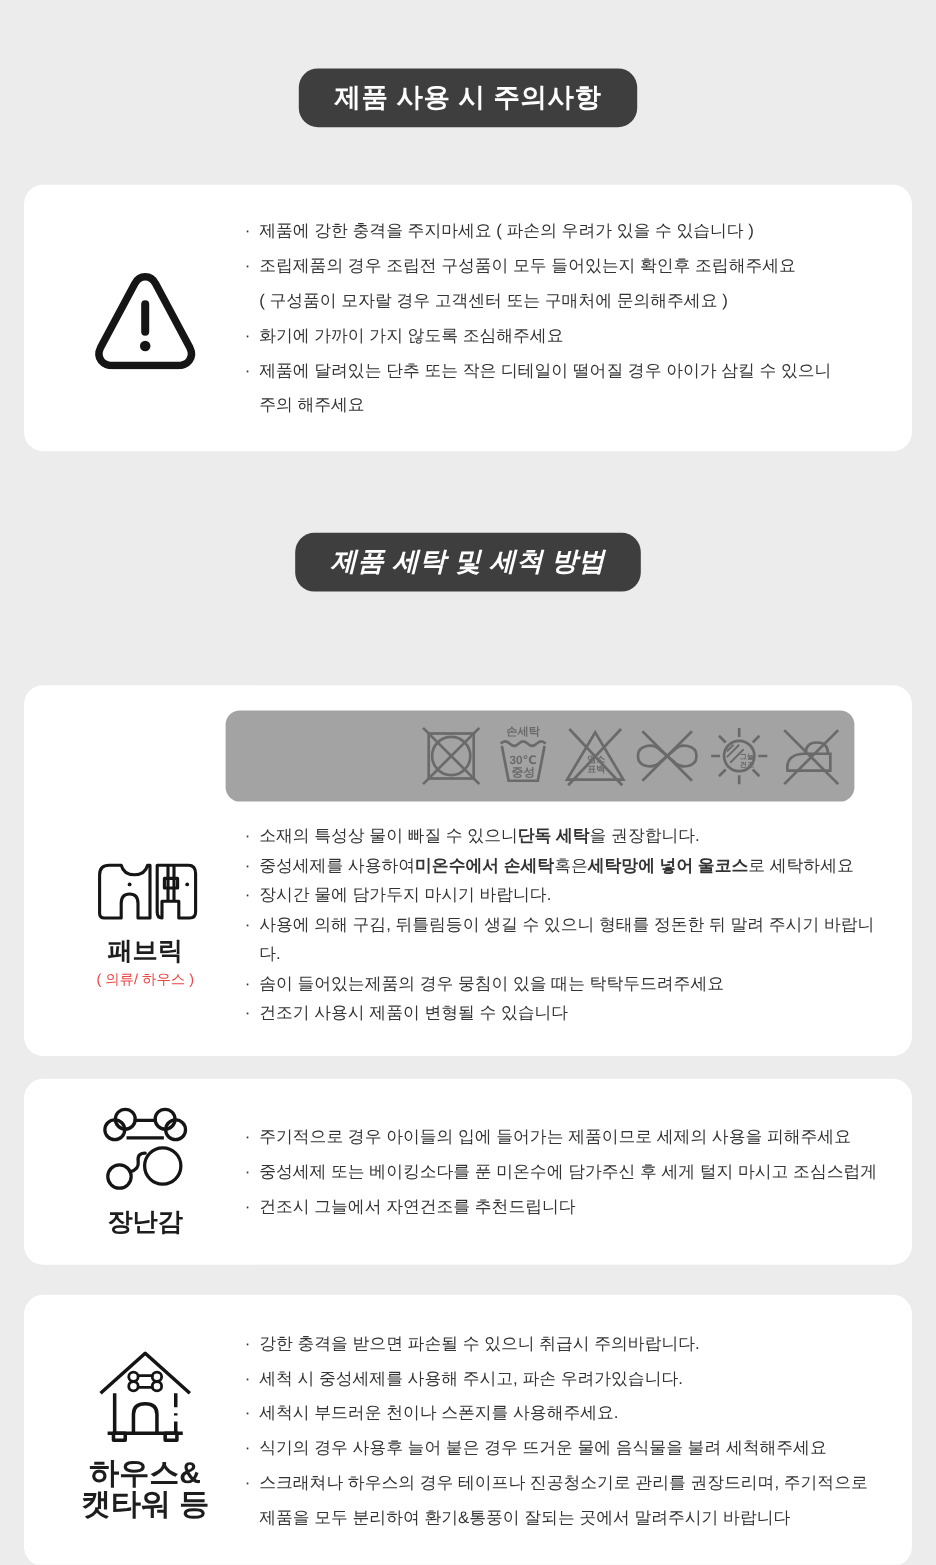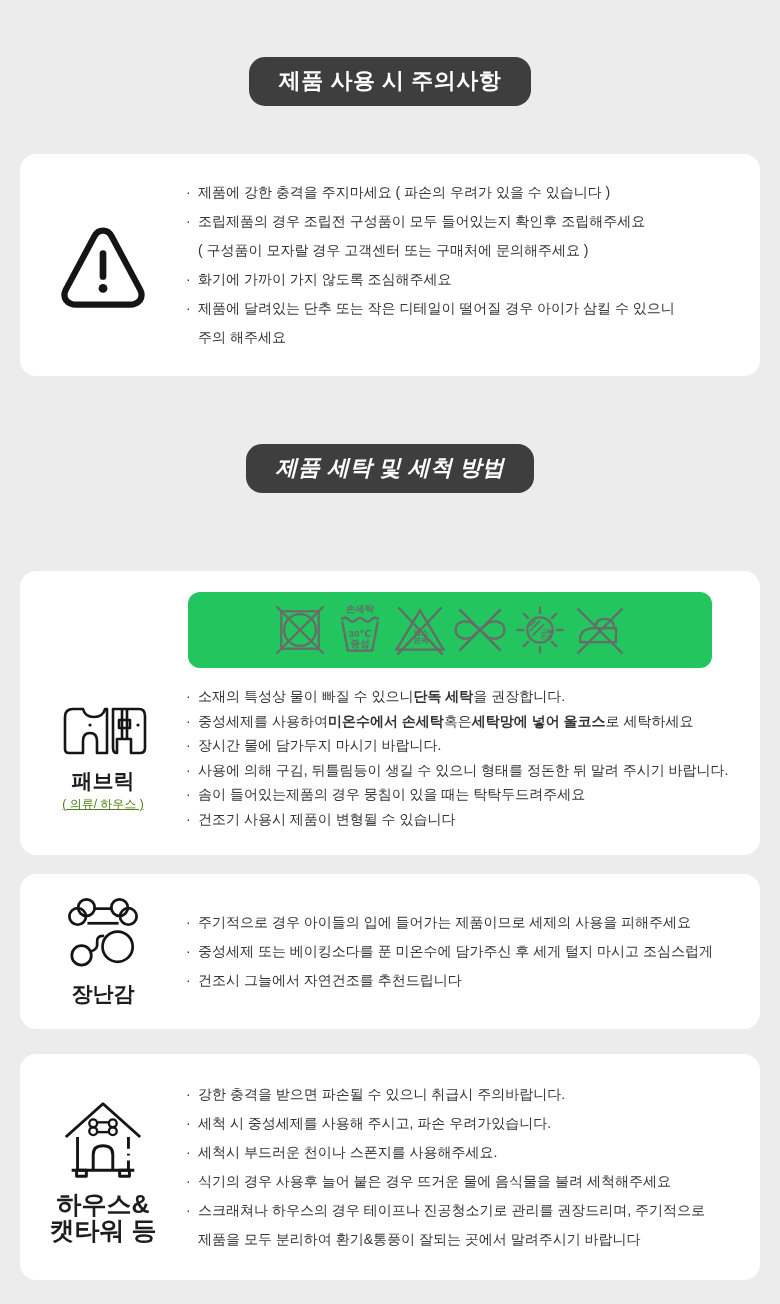--- a/index.html
+++ b/index.html
@@ -40,20 +40,21 @@
   .card-house{margin-top:25px;padding:26px 0;}
   .row{display:flex;align-items:center;}
   .icon-col{
     width:166px;
     flex:none;
     display:flex;
     flex-direction:column;
     align-items:center;
     justify-content:center;
     text-align:center;
+    margin-left:18px;
   }
   .content{
     flex:1;
     padding-right:26px;
     font-size:14px;
     color:#333333;
   }
   .lh29 .bline{line-height:29px;}
   .lh24 .bline{line-height:24.5px;}
   .bline{display:flex;}
@@ -61,33 +62,32 @@
   .sec-label{
     font-size:21px;
     font-weight:700;
     color:#1d1d1d;
     margin-top:9px;
     line-height:26px;
   }
   .sec-label.small{font-size:25px;margin-top:7px;}
   .sec-sub{
     font-size:12px;
-    color:#4d7c0f;
+    color:#ef4444;
     margin-top:2px;
-    text-decoration:underline;
   }
   
   .symbol-strip{
     margin:0 48px 16px 168px;
     height:76px;
-    background:#22c55e;
+    background:#a3a3a3;
     border-radius:12px;
     display:flex;
     align-items:center;
-    justify-content:center;
+    justify-content:flex-end;
     padding:0 6px;
   }
   .care-symbol{width:60px;height:60px;flex:none;}
   svg{display:block;}
 </style>
 </head>
 <body>
 
 <div class="page">
 

